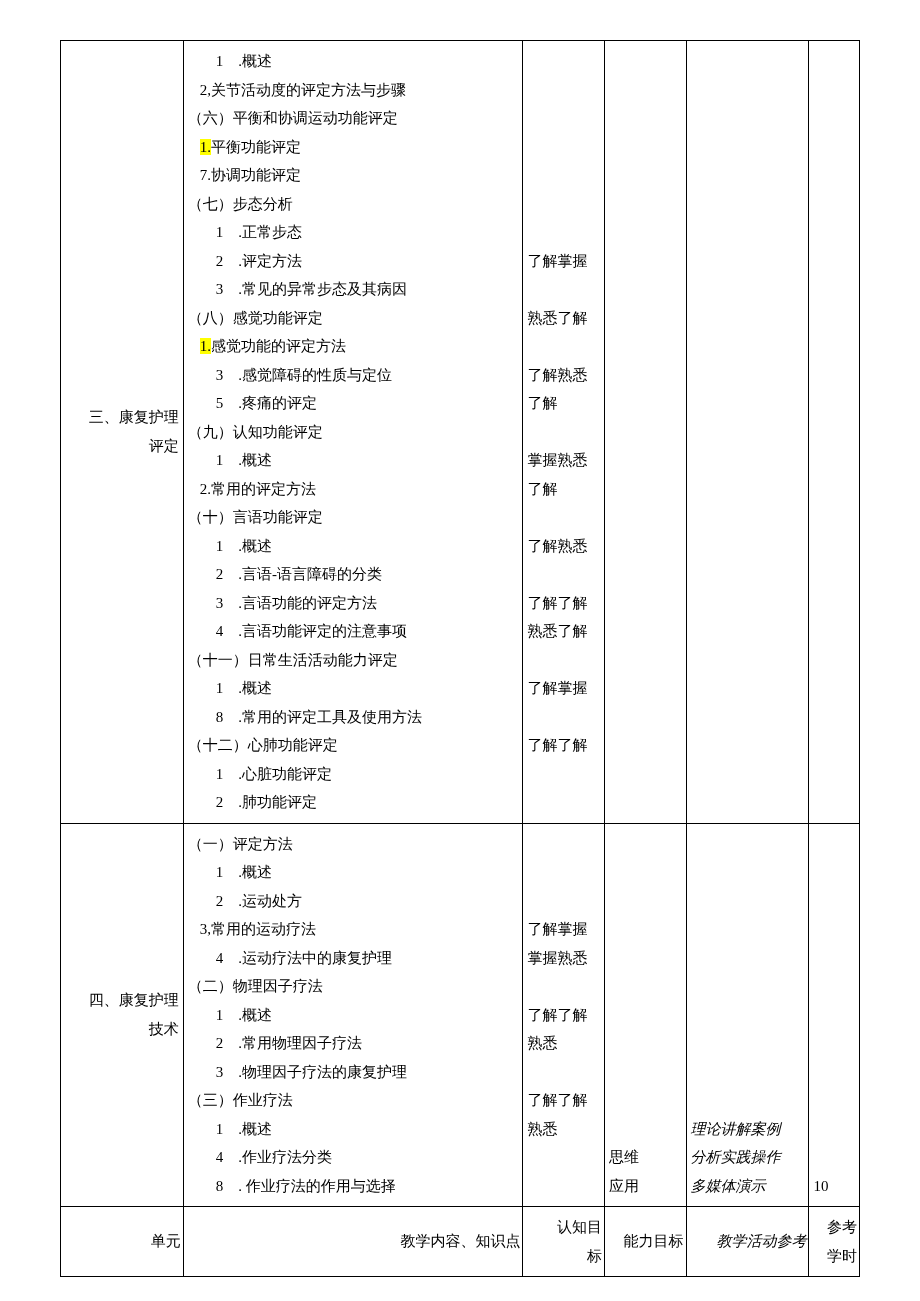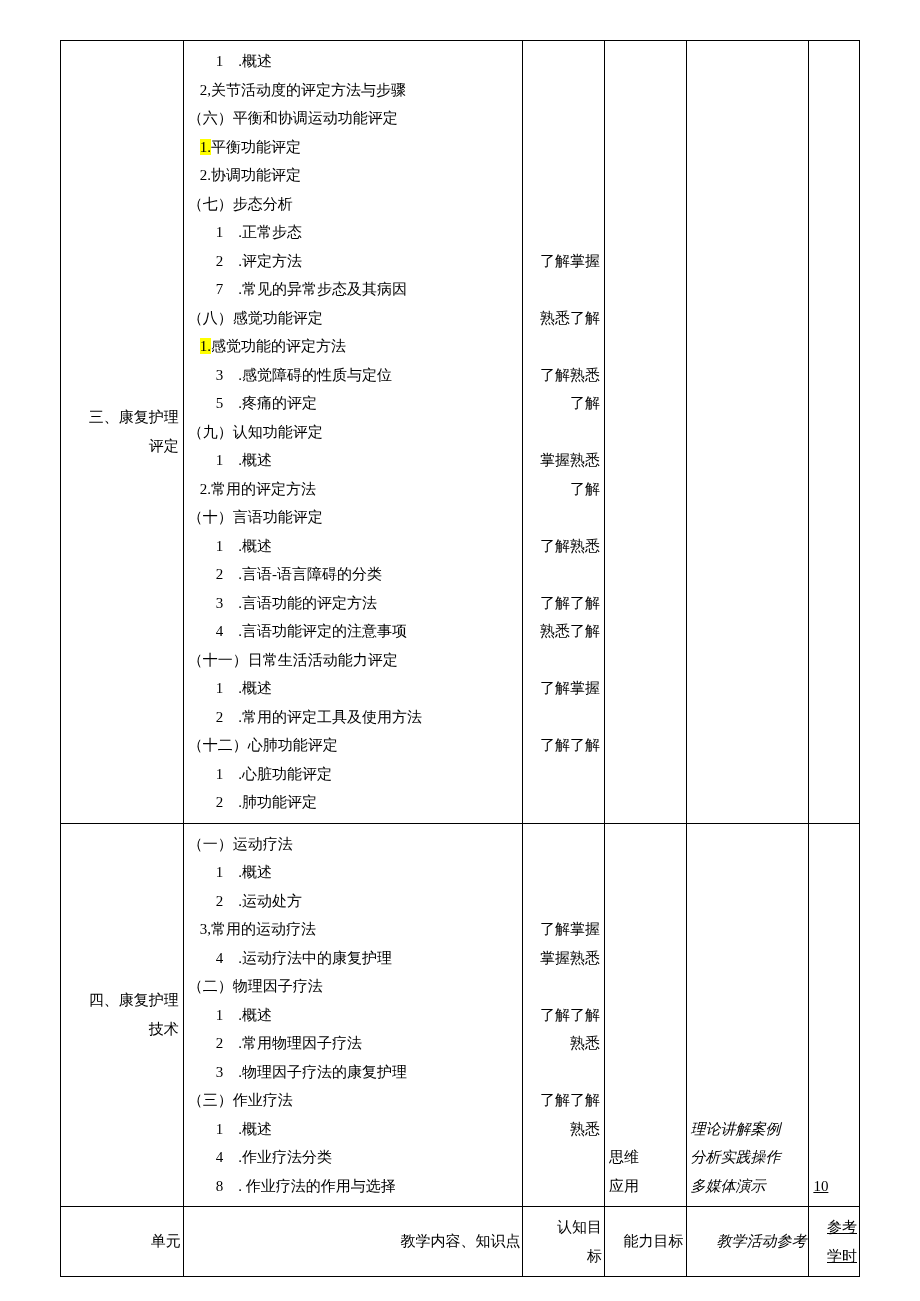--- a/index.html
+++ b/index.html
@@ -21,76 +21,76 @@
   }
   td {
     border: 1px solid #000;
     padding: 6px 4px;
     vertical-align: top;
     line-height: 1.9;
     font-size: 15px;
   }
   .col-unit { width: 110px; text-align: right; vertical-align: middle; }
   .col-content { width: 320px; margin-left: 16px; }
-  .col-cog { width: 70px; vertical-align: top; text-align: right; }
+  .col-cog { width: 70px; vertical-align: top; }
   .col-ability { width: 70px; vertical-align: bottom; }
   .col-activity { width: 110px; vertical-align: bottom; font-style: italic; }
-  .col-hours { width: 40px; vertical-align: bottom; text-decoration: underline; }
+  .col-hours { width: 40px; vertical-align: bottom; }
   .line { display: block; white-space: nowrap; }
   .in1 { padding-left: 12px; }
   .in2 { padding-left: 28px; }
   .hl { background: #ffff00; }
   .header-row td { text-align: right; vertical-align: middle; padding: 6px 2px; }
 </style>
 </head>
 <body>
 
 <div class="page">
   <table>
     <tbody id="tbody">
         <tr>
           <td class="col-unit">三、康复护理<br>评定</td>
           <td class="col-content">
             <span class="line in2">1　.概述</span>
             <span class="line in1">2,关节活动度的评定方法与步骤</span>
             <span class="line ">（六）平衡和协调运动功能评定</span>
             <span class="line in1"><span class="hl">1.</span><span>平衡功能评定</span></span>
-            <span class="line in1">2.协调功能评定</span>
+            <span class="line in1">7.协调功能评定</span>
             <span class="line ">（七）步态分析</span>
             <span class="line in2">1　.正常步态</span>
             <span class="line in2">2　.评定方法</span>
-            <span class="line in2">7　.常见的异常步态及其病因</span>
+            <span class="line in2">3　.常见的异常步态及其病因</span>
             <span class="line ">（八）感觉功能评定</span>
             <span class="line in1"><span class="hl">1.</span><span>感觉功能的评定方法</span></span>
             <span class="line in2">3　.感觉障碍的性质与定位</span>
             <span class="line in2">5　.疼痛的评定</span>
             <span class="line ">（九）认知功能评定</span>
             <span class="line in2">1　.概述</span>
             <span class="line in1">2.常用的评定方法</span>
             <span class="line ">（十）言语功能评定</span>
             <span class="line in2">1　.概述</span>
             <span class="line in2">2　.言语-语言障碍的分类</span>
             <span class="line in2">3　.言语功能的评定方法</span>
             <span class="line in2">4　.言语功能评定的注意事项</span>
             <span class="line ">（十一）日常生活活动能力评定</span>
             <span class="line in2">1　.概述</span>
-            <span class="line in2">2　.常用的评定工具及使用方法</span>
+            <span class="line in2">8　.常用的评定工具及使用方法</span>
             <span class="line ">（十二）心肺功能评定</span>
             <span class="line in2">1　.心脏功能评定</span>
             <span class="line in2">2　.肺功能评定</span>
           </td>
           <td class="col-cog"><br><br><br><br><br><br><br>了解掌握<br><br>熟悉了解<br><br>了解熟悉<br>了解<br><br>掌握熟悉<br>了解<br><br>了解熟悉<br><br>了解了解<br>熟悉了解<br><br>了解掌握<br><br>了解了解</td>
           <td class="col-ability"></td>
           <td class="col-activity"></td>
           <td class="col-hours"></td>
         </tr>
         <tr>
           <td class="col-unit">四、康复护理<br>技术</td>
           <td class="col-content">
-            <span class="line ">（一）运动疗法</span>
+            <span class="line ">（一）评定方法</span>
             <span class="line in2">1　.概述</span>
             <span class="line in2">2　.运动处方</span>
             <span class="line in1">3,常用的运动疗法</span>
             <span class="line in2">4　.运动疗法中的康复护理</span>
             <span class="line ">（二）物理因子疗法</span>
             <span class="line in2">1　.概述</span>
             <span class="line in2">2　.常用物理因子疗法</span>
             <span class="line in2">3　.物理因子疗法的康复护理</span>
             <span class="line ">（三）作业疗法</span>
             <span class="line in2">1　.概述</span>

